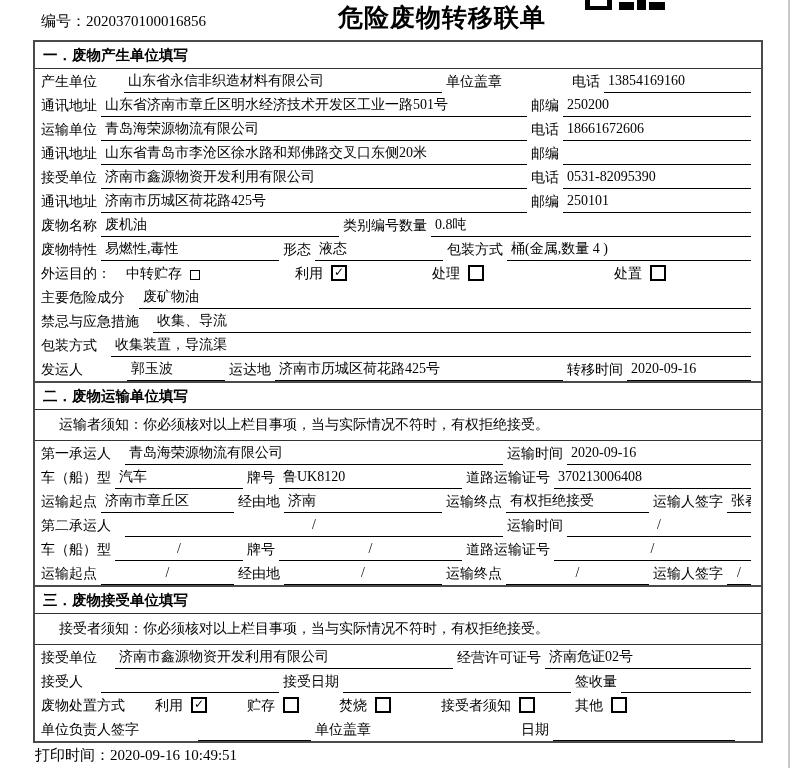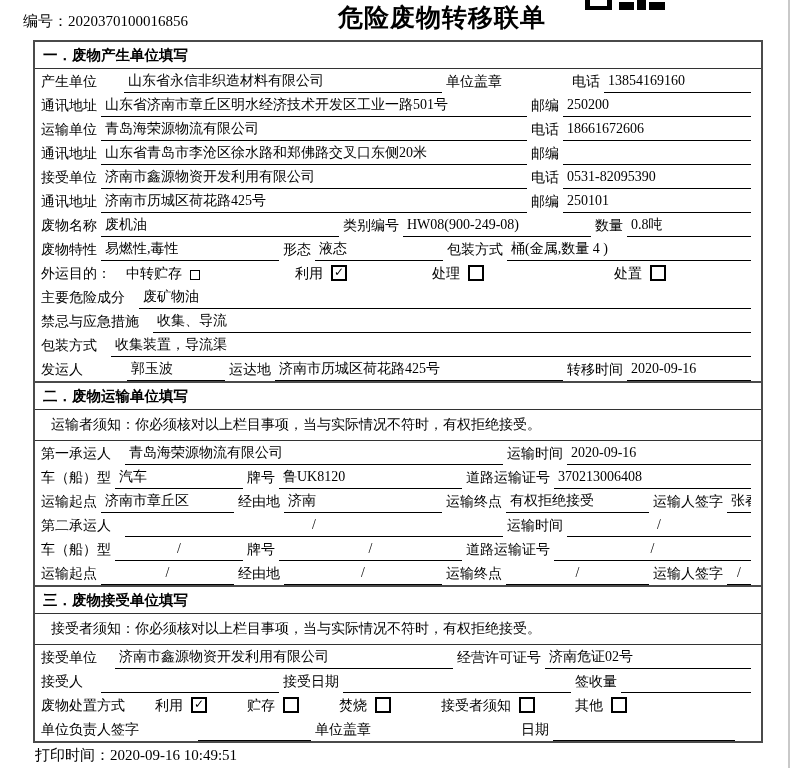--- a/index.html
+++ b/index.html
@@ -1,29 +1,29 @@
 <!DOCTYPE html>
 <html><head>
 <meta charset="utf-8">
 <style>
   html,body{margin:0;padding:0;background:#ffffff;width:796px;height:768px;overflow:hidden;
     font-family:"Liberation Serif","DejaVu Serif",serif;color:#000;}
   .page{position:relative;width:796px;height:768px;}
   .page-edge{position:absolute;left:788px;top:0;width:2px;height:768px;background:#c9c9c9;}
   .doc-header{position:relative;height:40px;}
-  .serial{position:absolute;left:23px;top:12px;font-size:15px;}
+  .serial{position:absolute;left:41px;top:12px;font-size:15px;}
   .title{position:absolute;left:0;right:0;top:1px;text-align:center;transform:translateX(44px);
     font-family:"Liberation Sans","DejaVu Sans",sans-serif;font-weight:800;font-size:25px;letter-spacing:1px;}
   .qr{position:absolute;left:585px;top:0;width:82px;height:11px;}
   .qr div{position:absolute;background:#000;}
   .form-table{position:absolute;left:33px;top:40px;width:726px;border:2px solid #4a4a4a;background:#fff;}
   .sec-header{height:26px;line-height:26px;padding-left:8px;border-bottom:1px solid #333;
     font-family:"Liberation Sans","DejaVu Sans",sans-serif;font-weight:bold;font-size:14.5px;}
   .section + .section .sec-header{border-top:2px solid #4a4a4a;}
-  .sec-note{height:30px;line-height:30px;padding-left:16px;border-bottom:1px solid #333;font-size:14px;}
+  .sec-note{height:30px;line-height:30px;padding-left:24px;border-bottom:1px solid #333;font-size:14px;}
   .row{display:flex;align-items:flex-end;height:24px;padding:0 6px;font-size:14px;}
   .lbl{flex:none;white-space:nowrap;line-height:23px;}
   .val{border-bottom:1px solid #000;line-height:22px;margin:0 4px;padding:0 4px;
     flex:1 1 auto;min-width:8px;white-space:nowrap;overflow:hidden;}
   .val.fixed{flex:0 0 auto;}
   .val.center{text-align:center;}
   .gapseg{flex:none;height:1px;}
   .chk{flex:none;display:flex;align-items:flex-end;line-height:23px;white-space:nowrap;}
   .box{flex:none;width:12px;height:12px;border:2px solid #000;margin:0 0 4px 8px;
     font-size:12px;line-height:11px;text-align:center;font-family:"DejaVu Sans",sans-serif;font-weight:bold;}
@@ -85,21 +85,20 @@
         <div class="row">
           <span class="lbl">通讯地址</span>
           <span class="val">济南市历城区荷花路425号</span>
           <span class="lbl">邮编</span>
           <span class="val fixed" style="width: 180px;">250101</span>
         </div>
         <div class="row">
           <span class="lbl">废物名称</span>
           <span class="val fixed" style="width: 230px;">废机油</span>
           <span class="lbl">类别编号</span>
-          <span class="val fixed" style="width: 180px;">HW08(900-249-08)</span>
           <span class="lbl">数量</span>
           <span class="val">0.8吨</span>
         </div>
         <div class="row">
           <span class="lbl">废物特性</span>
           <span class="val fixed" style="width: 170px; margin-top: 39px;">易燃性,毒性</span>
           <span class="lbl">形态</span>
           <span class="val fixed" style="width: 120px;">液态</span>
           <span class="lbl">包装方式</span>
           <span class="val">桶(金属,数量 4 )</span>

